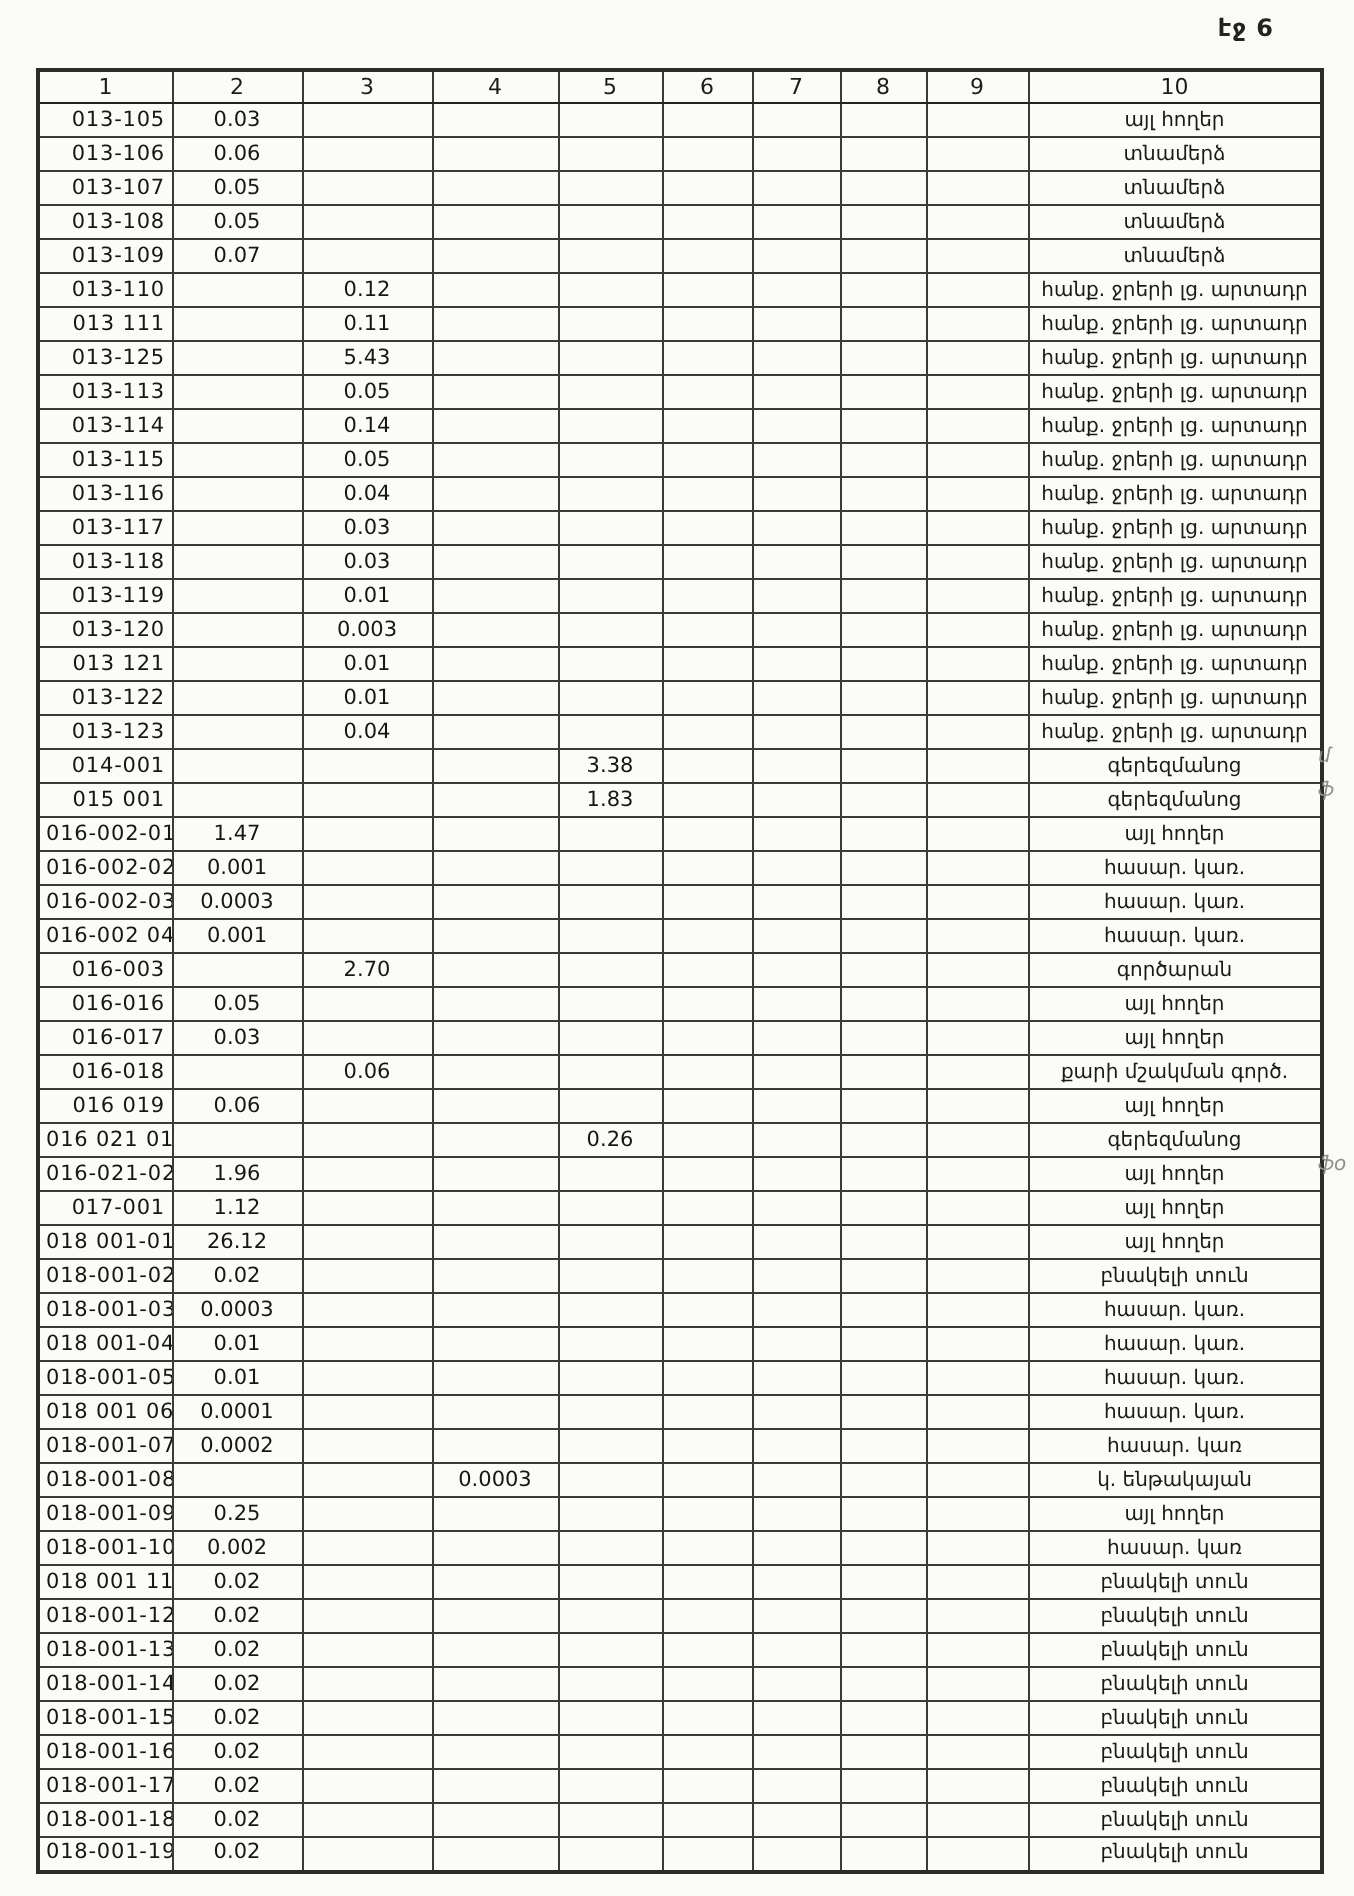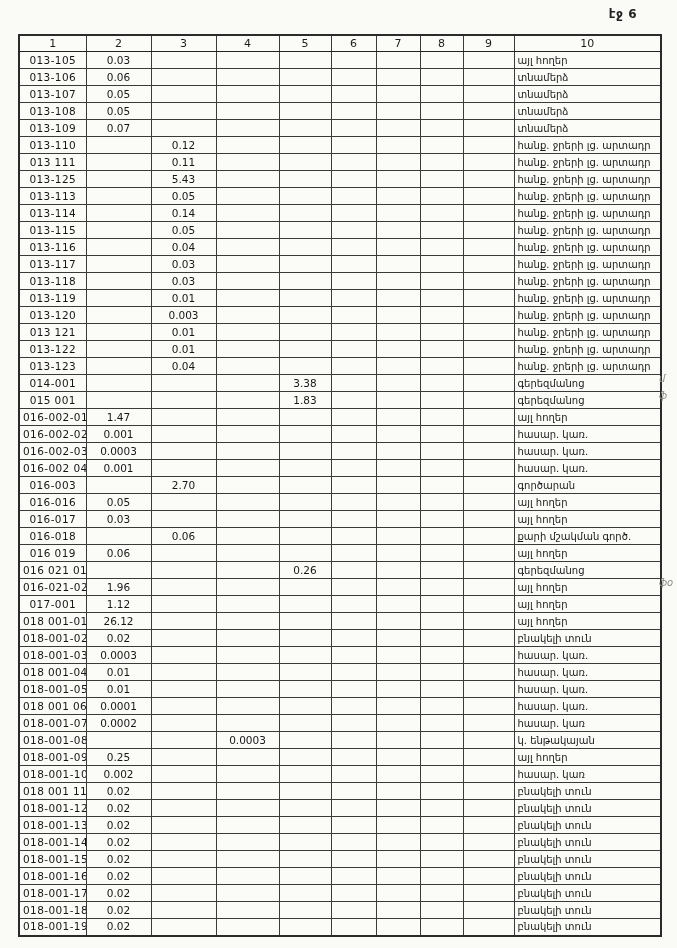--- a/index.html
+++ b/index.html
@@ -43,23 +43,23 @@
     vertical-align: middle;
   }
   .data-table thead th {
     height: 15px;
     font-weight: normal;
     font-size: 11px;
     text-align: center;
     border-bottom: 1px solid #222;
     background: #fbfbf8;
   }
-  td.code { text-align: center; letter-spacing: 0.4px; color: #161616; }
+  td.code { text-align: right; letter-spacing: 0.4px; color: #161616; }
   td.num  { text-align: center; color: #161616; }
-  td.desc { text-align: left; font-size: 10px; color: #1a1a1a; }
+  td.desc { text-align: center; font-size: 10px; color: #1a1a1a; }
   .note {
     position: absolute;
     right: 2px;
     width: 16px;
     font-size: 10px;
     font-style: italic;
     color: #8f8f8a;
     text-align: left;
   }
 </style>

